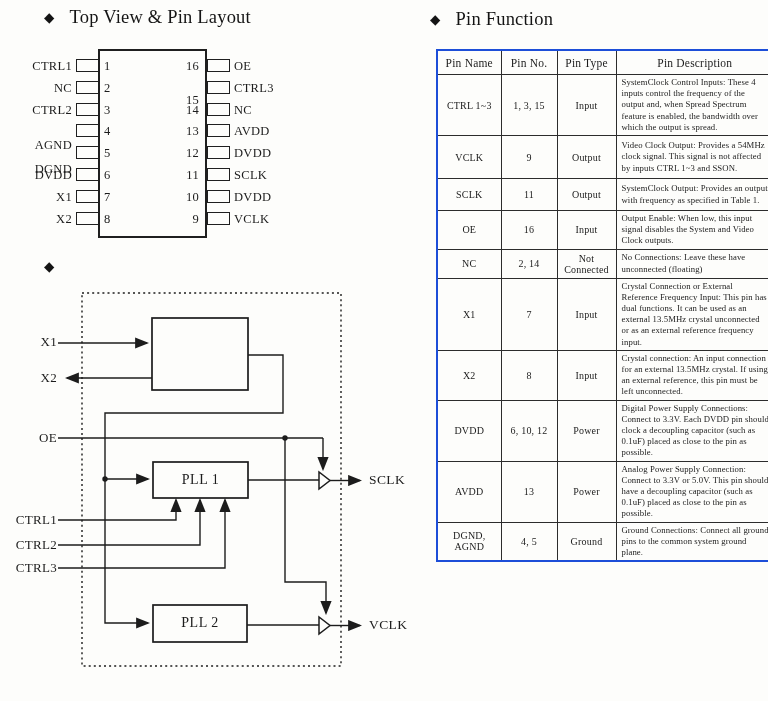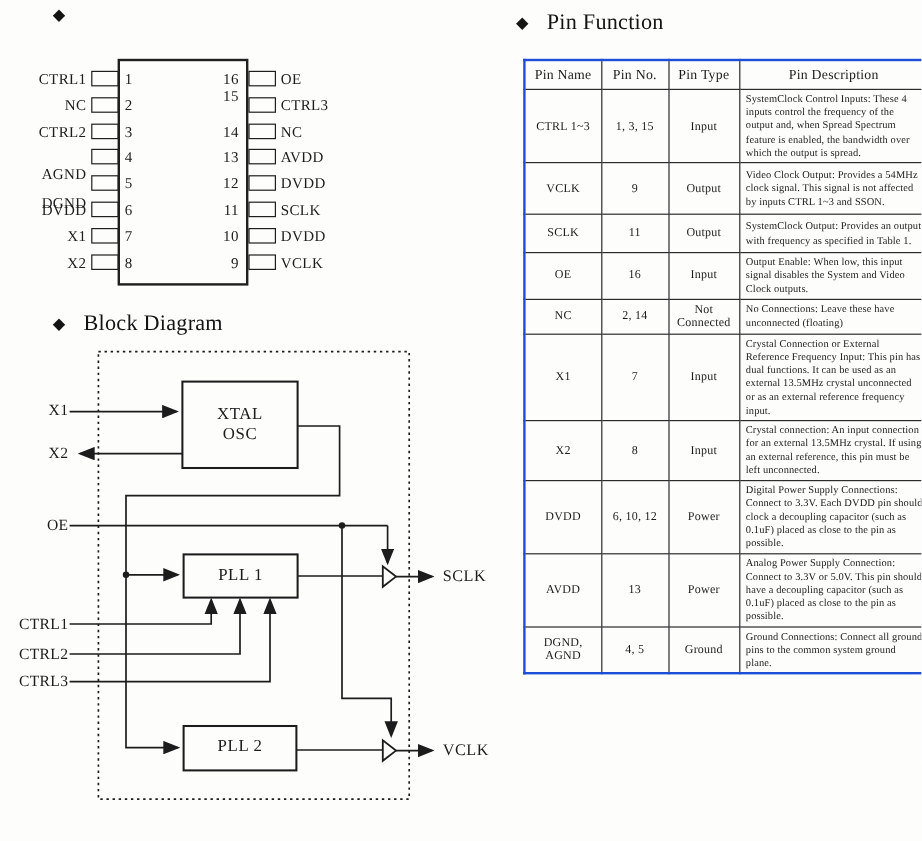--- a/index.html
+++ b/index.html
@@ -29,20 +29,21 @@
   #pin-table td.c{font-size:10px;text-align:center;vertical-align:middle;letter-spacing:.2px;}
   #pin-table td.desc{font-size:8.7px;line-height:11.2px;text-align:left;vertical-align:middle;padding:2px 4px 2px 5px;letter-spacing:.1px;}
 </style>
 </head>
 <body>
 
 <div id="page">
 
   <div class="sec-title" style="left:44px;top:7px;">
     <span class="dia">◆</span>
+    <span>Top View &amp; Pin Layout</span>
   </div>
 
   <div class="chip-body"></div>
 
   <div class="prow plab-l" style="top:58px">CTRL1</div>
   <div class="pbox l" style="top:59px"></div>
   <div class="prow pnum-l" style="top:58px">1</div>
 
   <div class="prow plab-l" style="top:80px">NC</div>
   <div class="pbox l" style="top:81px"></div>
@@ -69,21 +70,21 @@
   <div class="prow pnum-l" style="top:189px">7</div>
 
   <div class="prow plab-l" style="top:211px">X2</div>
   <div class="pbox l" style="top:212px"></div>
   <div class="prow pnum-l" style="top:211px">8</div>
 
   <div class="prow pnum-r" style="top:58px">16</div>
   <div class="pbox r" style="top:59px"></div>
   <div class="prow plab-r" style="top:58px">OE</div>
 
-  <div class="prow pnum-r" style="top:72px">15</div>
+  <div class="prow pnum-r" style="top:92px">15</div>
   <div class="pbox r" style="top:81px"></div>
   <div class="prow plab-r" style="top:80px">CTRL3</div>
 
   <div class="prow pnum-r" style="top:102px">14</div>
   <div class="pbox r" style="top:103px"></div>
   <div class="prow plab-r" style="top:102px">NC</div>
 
   <div class="prow pnum-r" style="top:123px">13</div>
   <div class="pbox r" style="top:124px"></div>
   <div class="prow plab-r" style="top:123px">AVDD</div>
@@ -99,21 +100,20 @@
   <div class="prow pnum-r" style="top:189px">10</div>
   <div class="pbox r" style="top:190px"></div>
   <div class="prow plab-r" style="top:189px">DVDD</div>
 
   <div class="prow pnum-r" style="top:211px">9</div>
   <div class="pbox r" style="top:212px"></div>
   <div class="prow plab-r" style="top:211px">VCLK</div>
 
   <div class="sec-title" style="left:44px;top:260px;">
     <span class="dia">◆</span>
-    <span>Block Diagram</span>
   </div>
 
   <svg id="blocksvg" width="385" height="395" viewBox="0 0 385 395">
     <defs>
       <marker id="arr" viewBox="0 0 10 8" refX="8.5" refY="4" markerWidth="10" markerHeight="8" orient="auto-start-reverse">
         <path d="M0,0 L10,4 L0,8 z" fill="#1c1c1c"></path>
       </marker>
     </defs>
     <g stroke="#1c1c1c" stroke-width="1.4" fill="none">
 
@@ -156,24 +156,20 @@
 
   <div class="dlab-sig" style="top:334px">X1</div>
   <div class="dlab-sig" style="top:370px">X2</div>
   <div class="dlab-sig" style="top:430px">OE</div>
   <div class="dlab-sig" style="top:512px">CTRL1</div>
   <div class="dlab-sig" style="top:537px">CTRL2</div>
   <div class="dlab-sig" style="top:560px">CTRL3</div>
   <div class="dlab-out" style="left:369px;top:471px">SCLK</div>
   <div class="dlab-out" style="left:369px;top:616px">VCLK</div>
 
-  <div class="blk-label" style="left:152px;top:337px;width:96px">
-    <div>XTAL</div>
-    <div>OSC</div>
-  </div>
   <div class="blk-label" style="left:153px;top:471px;width:95px">PLL 1</div>
   <div class="blk-label" style="left:153px;top:614px;width:94px">PLL 2</div>
 
   <div class="sec-title" style="left:430px;top:9px;">
     <span class="dia">◆</span>
     <span>Pin Function</span>
   </div>
 
   <table id="pin-table">
     <colgroup>

